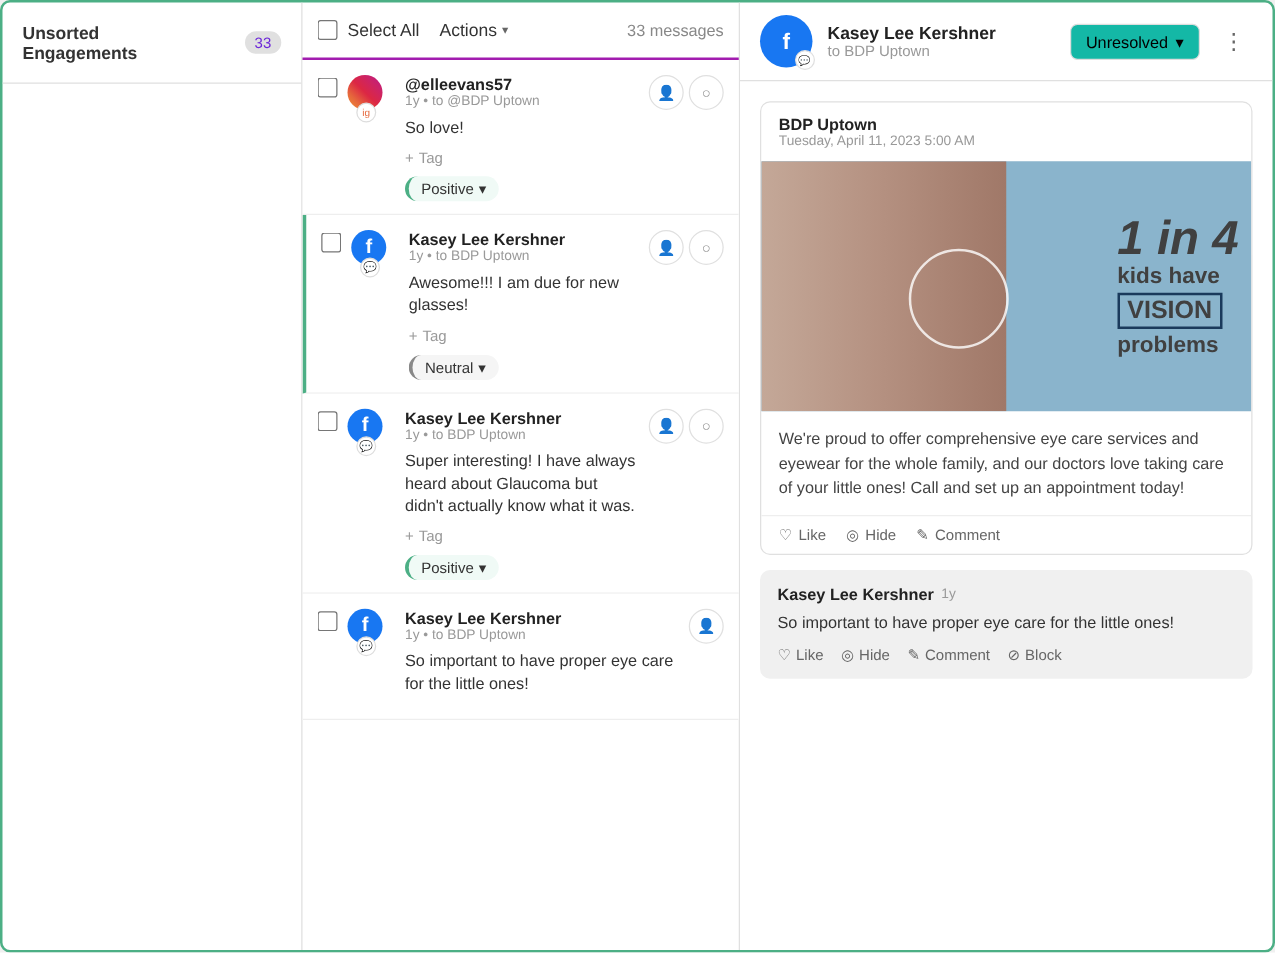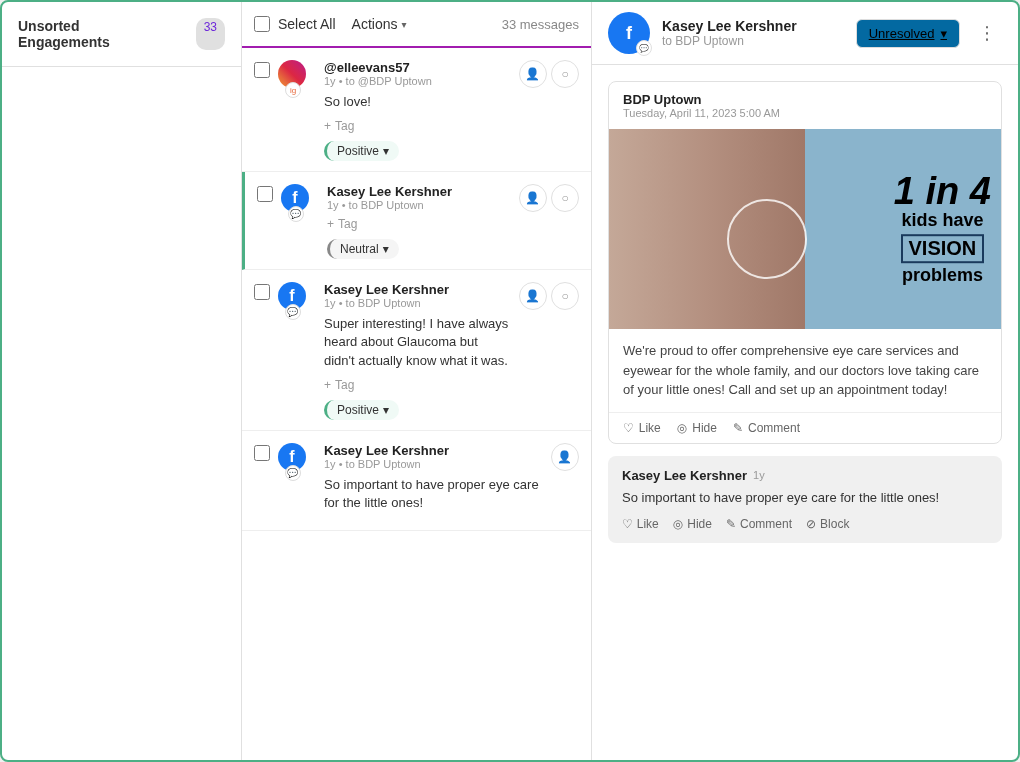--- a/index.html
+++ b/index.html
@@ -1,21 +1,21 @@
 <!DOCTYPE html>
 <html><head>
   <meta charset="utf-8">
   <style>
     * { box-sizing: border-box; margin: 0; padding: 0; font-family: -apple-system, BlinkMacSystemFont, 'Segoe UI', sans-serif; }
     body { background: #f0f0f0; display: flex; justify-content: center; align-items: center; min-height: 100vh; }
     .app-container { width: 1020px; height: 762px; background: #fff; border: 2px solid #4caf85; border-radius: 8px; display: flex; overflow: hidden; }
     
     
     .left-panel { width: 240px; border-right: 1px solid #e0e0e0; display: flex; flex-direction: column; }
-    .left-header { padding: 16px; display: flex; justify-content: space-between; border-bottom: 1px solid #e0e0e0; gap: 43px; }
+    .left-header { padding: 16px; display: flex; align-items: center; justify-content: space-between; border-bottom: 1px solid #e0e0e0; gap: 43px; }
     .left-header-title { font-size: 14px; font-weight: 600; color: #333; }
     .left-header-count { background: #e0e0e0; border-radius: 10px; padding: 2px 8px; font-size: 12px; color: #6d28d9; }
 
     
     .middle-panel { width: 350px; border-right: 1px solid #e0e0e0; display: flex; flex-direction: column; }
     .middle-toolbar { display: flex; align-items: center; padding: 10px 12px; border-bottom: 2px solid #a21caf; gap: 8px; }
     .checkbox-all { width: 16px; height: 16px; border: 1px solid #aaa; border-radius: 3px; flex-shrink: 0; cursor: pointer; }
     .select-all-label { font-size: 14px; color: #333; font-weight: 500; cursor: pointer; }
     .actions-btn { display: flex; align-items: center; gap: 4px; font-size: 14px; color: #333; cursor: pointer; padding: 4px 8px; border-radius: 4px; }
     .chevron-down { font-size: 10px; color: #666; }
@@ -37,21 +37,21 @@
     .msg-action-icon { width: 28px; height: 28px; border-radius: 50%; border: 1px solid #e0e0e0; display: flex; align-items: center; justify-content: center; font-size: 12px; color: #999; cursor: pointer; }
 
     
     .right-panel { flex: 1; display: flex; flex-direction: column; overflow: hidden; }
     .right-header { display: flex; align-items: center; padding: 10px 16px; border-bottom: 1px solid #e0e0e0; gap: 12px; }
     .right-header-avatar { width: 42px; height: 42px; border-radius: 50%; position: relative; background: #1877f2; display: flex; align-items: center; justify-content: center; color: white; font-size: 18px; font-weight: bold; flex-shrink: 0; }
     .right-header-avatar-badge { position: absolute; bottom: -2px; right: -2px; width: 16px; height: 16px; background: #fff; border-radius: 50%; display: flex; align-items: center; justify-content: center; font-size: 9px; border: 1px solid #e0e0e0; }
     .right-header-info { flex: 1; }
     .right-header-name { font-size: 14px; font-weight: 600; color: #222; }
     .right-header-sub { font-size: 12px; color: #999; }
-    .status-btn { display: flex; align-items: center; gap: 6px; border: 1px solid #ddd; border-radius: 6px; padding: 6px 12px; font-size: 13px; font-weight: 500; cursor: pointer; background: #0369a1; text-decoration: underline; }
+    .status-btn { display: flex; align-items: center; gap: 6px; border: 1px solid #ddd; border-radius: 6px; padding: 6px 12px; font-size: 13px; font-weight: 500; cursor: pointer; background: #14b8a6; }
     .right-header-more { width: 30px; height: 30px; display: flex; align-items: center; justify-content: center; border-radius: 50%; cursor: pointer; font-size: 18px; color: #666; }
 
     .right-content { flex: 1; overflow-y: auto; padding: 16px; display: flex; flex-direction: column; gap: 12px; }
 
     
     .post-card { background: #fff; border: 1px solid #e0e0e0; border-radius: 8px; overflow: hidden; }
     .post-header { padding: 10px 14px; }
     .post-page { font-size: 13px; font-weight: 600; color: #222; }
     .post-date { font-size: 11px; color: #999; }
     .post-image { width: 100%; height: 200px; background: linear-gradient(135deg, #b8d4e8 0%, #8ab4cc 50%, #6090a8 100%); position: relative; overflow: hidden; display: flex; align-items: center; justify-content: flex-end; }
@@ -143,20 +143,21 @@
         <input type="checkbox" class="msg-checkbox" style="">
         <div class="avatar-fb-wrapper">
           <div class="avatar-circle fb-circle" style="display:flex;align-items:center;justify-content:center;color:white;font-weight:bold;font-size:16px;">f</div>
           <div class="platform-badge">
             <span style="font-size:9px; color:#999;">💬</span>
           </div>
         </div>
         <div class="msg-content">
           <div class="msg-author">Kasey Lee Kershner</div>
           <div class="msg-meta">1y • to BDP Uptown</div>
+          <div class="msg-text">Awesome!!! I am due for new glasses!</div>
           <div class="msg-tag">
             <span>+</span>
             <span>Tag</span>
           </div>
           <div class="tag-label tag-neutral">
             <span>Neutral</span>
             <span>▾</span>
           </div>
         </div>
         <div class="msg-inline-actions">
@@ -242,21 +243,21 @@
           <div class="post-page">BDP Uptown</div>
           <div class="post-date">Tuesday, April 11, 2023 5:00 AM</div>
         </div>
 
         <div class="post-image" style="height:200px; background:#8ab4cc; position:relative; overflow:hidden;">
 
           <div style="position:absolute; left:0; top:0; width:50%; height:100%; background:linear-gradient(to right, #c4a898, #b49080, #a07868);"></div>
 
           <div style="position:absolute; left:30%; top:35%; width:80px; height:80px; border: 2px solid rgba(255,255,255,0.8); border-radius:50%;"></div>
 
-          <div style="position:absolute; right:10px; top:50%; transform:translateY(-50%); text-align:center; color:#000000;">
+          <div style="position:absolute; right:10px; top:50%; transform:translateY(-50%); text-align:left; color:#404040;">
             <div style="font-size:38px; font-weight:900; font-style:italic; line-height:1;">1 in 4</div>
             <div style="font-size:18px; font-weight:700; line-height:1.2;">kids have</div>
             <div style="font-size:20px; font-weight:900; border:2px solid #1a3a5c; padding:1px 6px; display:inline-block; margin:2px 0;">VISION</div>
             <div style="font-size:18px; font-weight:700;">problems</div>
           </div>
         </div>
         <div class="post-body">We're proud to offer comprehensive eye care services and eyewear for the whole family, and our doctors love taking care of your little ones! Call and set up an appointment today!</div>
         <div class="post-actions">
           <div class="post-action">
             <span>♡</span>

